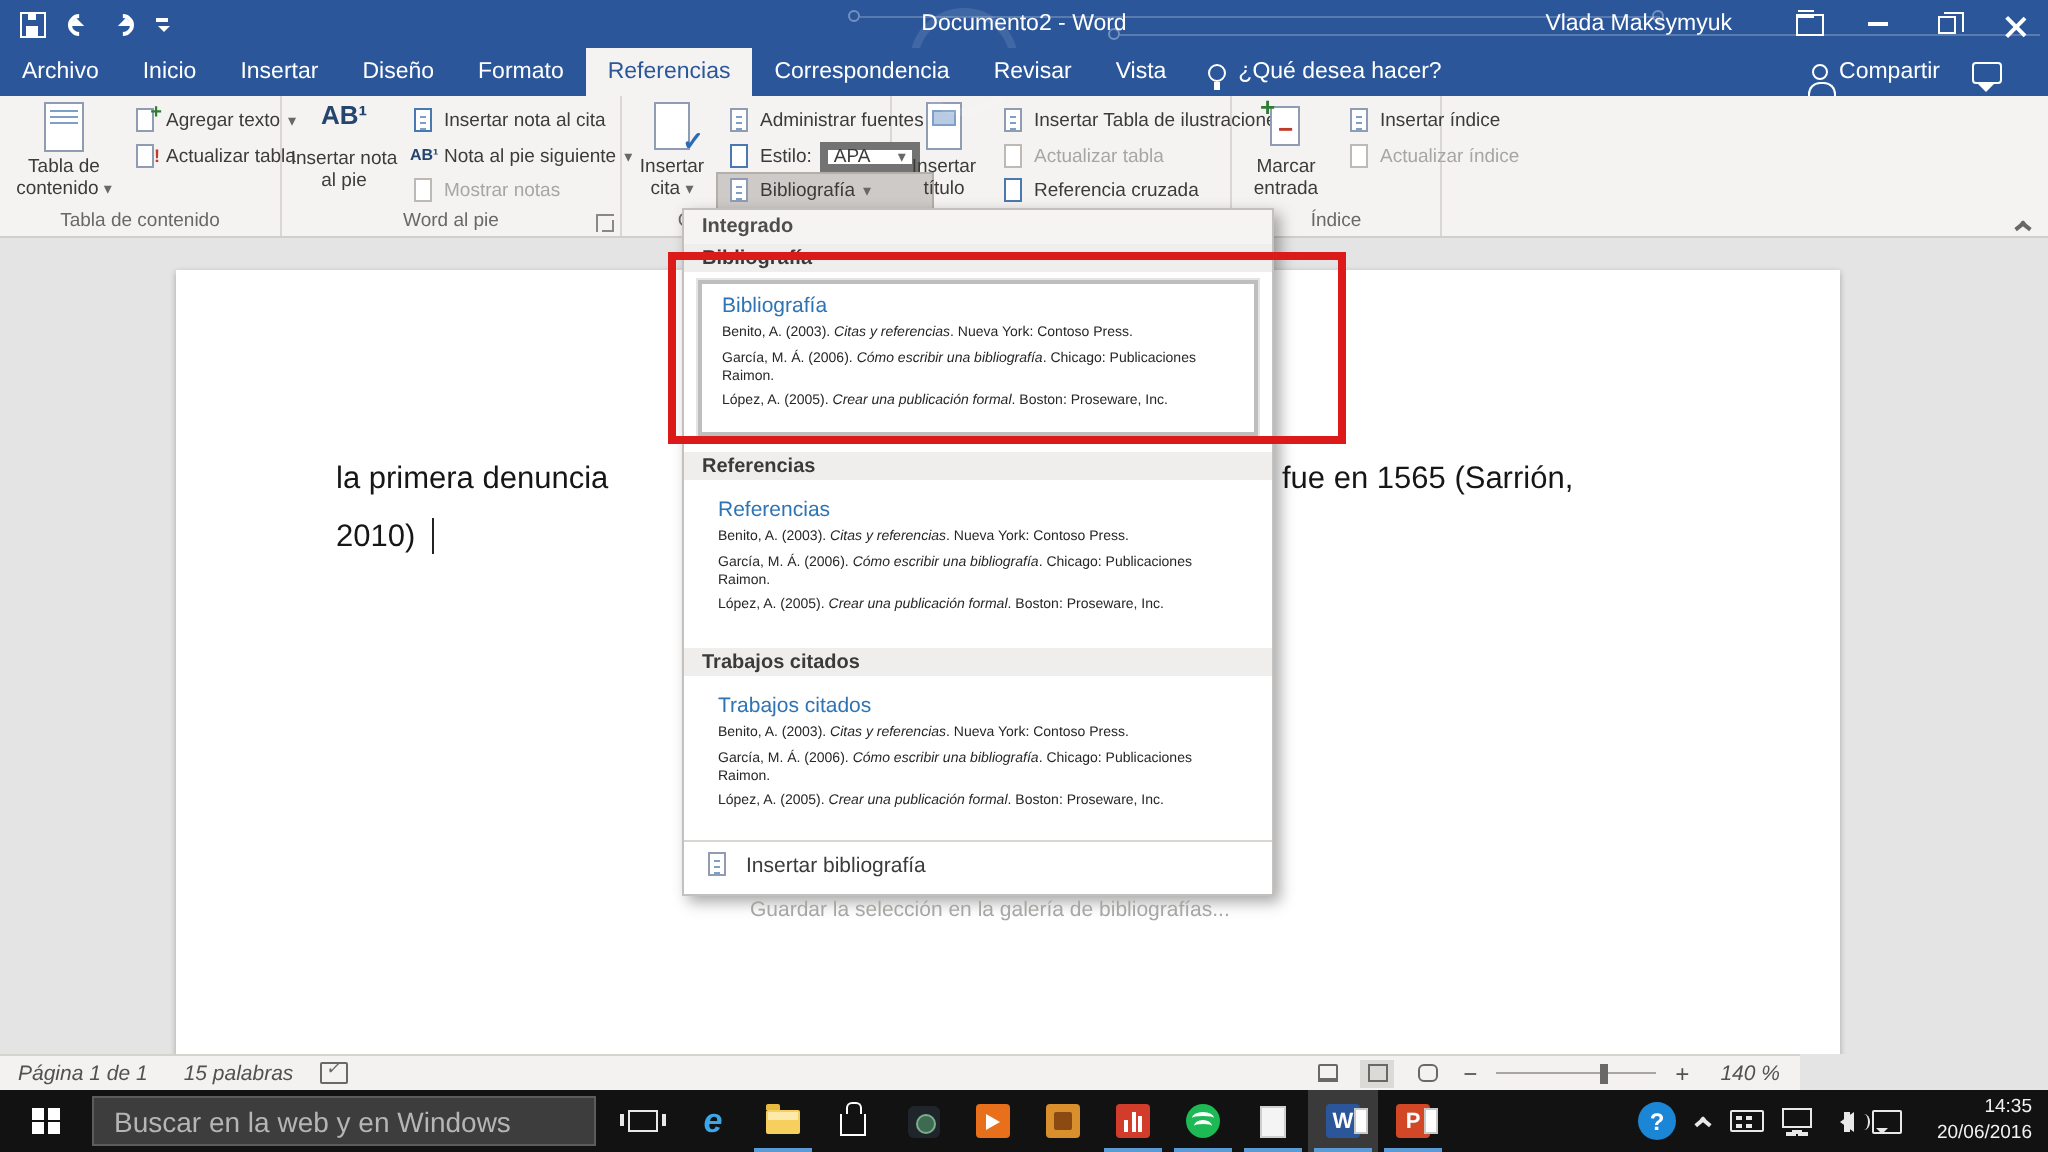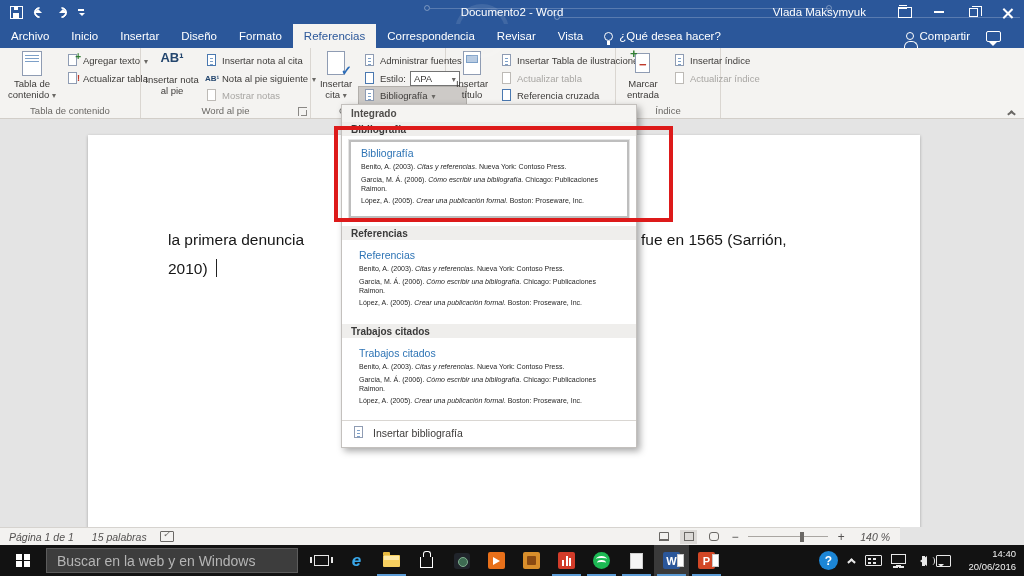--- a/index.html
+++ b/index.html
@@ -61,21 +61,21 @@
      background:repeating-linear-gradient(#7da0c8 0 1px, transparent 1px 3px); }
   .dd::after { content:"▾"; font-size:8px; color:#6a6865; }
   .sbtn { display:flex; align-items:center; gap:4px; height:17.5px; padding:0 4px; font-size:9.5px; color:#3d3b39; white-space:nowrap; }
   .sbtn.disabled { color:#a8a6a3; }
   .sbtn.pressed { background:#cdcac7; outline:1px solid #b2afab; }
   .sic { width:13px; height:13px; position:relative; flex:0 0 auto; }
   .sic .page { left:2px; top:0; width:9px; height:12px; }
   .sic.excl::after { content:"!"; position:absolute; right:-1px; top:1px; color:#c03a2b; font-size:9px; font-weight:bold; }
   .sic.plus::after { content:"+"; position:absolute; right:-2px; top:-3px; color:#2f7d32; font-size:10px; font-weight:bold; }
   .sic.blue .page { border-color:#4a78b0; }
-  .combo { width:50px; height:15px; background:#fff; border:1px solid #737373; font-size:9.5px; display:flex; align-items:center; justify-content:space-between; padding:0 3px; color:#3d3b39; }
+  .combo { width:50px; height:15px; background:#fff; border:4px solid #737373; font-size:9.5px; display:flex; align-items:center; justify-content:space-between; padding:0 3px; color:#3d3b39; }
   .launcher { position:absolute; right:3px; bottom:2px; width:9px; height:9px; border-left:1px solid #8a8885; border-top:1px solid #8a8885; }
   .launcher::after { content:""; position:absolute; right:0px; bottom:0px; width:5px; height:5px; border-right:1.5px solid #8a8885; border-bottom:1.5px solid #8a8885; }
   .collapse { position:absolute; right:8px; bottom:3px; width:9px; height:6px; }
   .collapse::before { content:""; position:absolute; left:0; top:3px; width:6px; height:1.5px; background:#6a6865; transform:rotate(-38deg); }
   .collapse::after { content:""; position:absolute; right:0; top:3px; width:6px; height:1.5px; background:#6a6865; transform:rotate(38deg); }
   .ab1 { font-size:13px; font-weight:bold; color:#24466e; letter-spacing:0; }
   .chk::after { content:"✓"; position:absolute; right:-3px; bottom:-2px; color:#2b6cb8; font-size:13px; font-weight:bold; }
   .mark-entry .pg { left:5px; top:2px; width:15px; height:20px; }
   .mark-entry::before { content:"+"; position:absolute; left:0; top:-4px; color:#2f7d32; font-size:13px; font-weight:bold; z-index:2; }
   .mark-entry::after { content:"−"; position:absolute; left:9px; top:7px; color:#c03a2b; font-size:13px; font-weight:bold; z-index:2; }
@@ -407,20 +407,23 @@
     <div class="g-cite"><span>López, A. (2005). </span><i>Crear una publicación formal</i><span>. Boston: Proseware, Inc.</span></div>
   </div>
 
   <div class="dd-sep"></div>
   <div class="dd-menu">
     <span class="sic">
         <span class="page pg-lines"></span>
       </span>
     <span>Insertar bibliografía</span>
   </div>
+  <div class="dd-menu disabled">
+    <span>Guardar la selección en la galería de bibliografías...</span>
+  </div>
 </div>
 
 <div class="redbox"></div>
 
 <div class="statusbar">
   <span class="sb-item">Página 1 de 1</span>
   <span class="sb-item">15 palabras</span>
   <span class="i-proof"></span>
   <span class="sb-right">
     <span class="vbtn">
@@ -500,17 +503,17 @@
       </span>
   </span>
   <span class="tray">
     <span class="i-help">?</span>
     <span class="i-chevup"></span>
     <span class="i-kbd"></span>
     <span class="i-net"></span>
     <span class="i-spk"></span>
     <span class="i-action"></span>
     <span class="clock">
-      <div>14:40</div>
+      <div>14:35</div>
       <div>20/06/2016</div>
     </span>
   </span>
 </div>
 
 </body></html>

